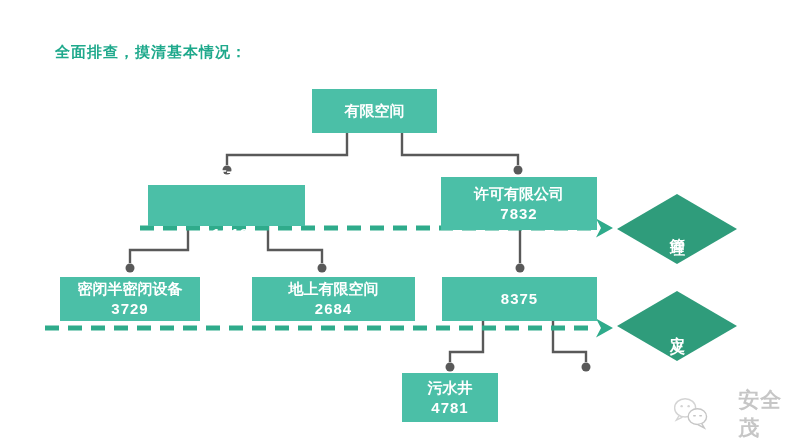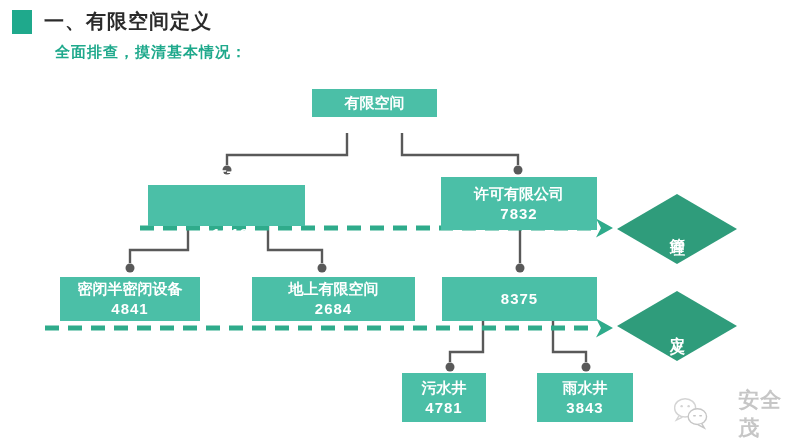--- a/index.html
+++ b/index.html
@@ -42,24 +42,20 @@
   }
   .watermark{position:absolute;left:672px;top:386px;display:flex;align-items:center;gap:24px;}
   .wm-icon{display:block;}
   .wm-text{font-size:21px;color:var(--watermark-gray);font-weight:bold;margin-left:2px;letter-spacing:1px;}
 </style>
 </head>
 <body>
 
 <div class="stage">
 
-  <div class="header">
-    <span class="bullet"></span>
-    <h1 class="page-title">一、有限空间定义</h1>
-  </div>
 
   <div class="subtitle">全面排查，摸清基本情况：</div>
 
   <svg class="connectors" width="796" height="441" viewBox="0 0 796 441">
     <g>
       <path class="gray-line" d="M347,133 L347,155 L227,155 L227,165"></path>
       <path class="gray-line" d="M402,133 L402,155 L518,155 L518,165"></path>
       <path class="gray-line" d="M188,218 L188,250 L130,250 L130,263"></path>
       <path class="gray-line" d="M268,218 L268,250 L322,250 L322,263"></path>
       <path class="gray-line" d="M520,218 L520,263"></path>
@@ -76,57 +72,53 @@
     <g>
       <line class="dash-line" x1="140" y1="228" x2="592" y2="228" stroke-dasharray="14 9"></line>
       <path class="dash-arrow" d="M596,218.5 L613,228 L596,237.5 L601,228 Z"></path>
     </g>
     <g>
       <line class="dash-line" x1="45" y1="328" x2="592" y2="328" stroke-dasharray="14 9"></line>
       <path class="dash-arrow" d="M596,318.5 L613,328 L596,337.5 L601,328 Z"></path>
     </g>
   </svg>
 
-  <div class="node" style="left:312px;top:89px;width:125px;height:28px;">
+  <div class="node" style="left:312px;top:89px;width:125px;height:44px;">
     <div>有限空间</div>
   </div>
 
   <div class="node" style="left:148px;top:185px;width:157px;height:41px;gap:37px;">
     <div>重点许可有限公司</div>
     <div class="num">11018</div>
   </div>
 
   <div class="node" style="left:441px;top:177px;width:156px;height:53px;">
     <div>许可有限公司</div>
     <div class="num">7832</div>
   </div>
 
   <div class="node" style="left:60px;top:277px;width:140px;height:44px;">
     <div>密闭半密闭设备</div>
-    <div class="num">4841</div>
+    <div class="num">3729</div>
   </div>
 
   <div class="node" style="left:252px;top:277px;width:163px;height:44px;">
     <div>地上有限空间</div>
     <div class="num">2684</div>
   </div>
 
   <div class="node" style="left:442px;top:277px;width:155px;height:44px;">
     <div class="num">8375</div>
   </div>
 
-  <div class="node" style="left:402px;top:373px;width:84px;height:49px;">
+  <div class="node" style="left:402px;top:373px;width:96px;height:49px;">
     <div>污水井</div>
     <div class="num">4781</div>
   </div>
 
-  <div class="node" style="left:537px;top:373px;width:96px;height:49px;">
-    <div>雨水井</div>
-    <div class="num">3843</div>
-  </div>
 
   <div class="diamond" style="left:617px;top:194px;width:120px;height:70px;">
     <span class="vtext">管理</span>
   </div>
 
   <div class="diamond" style="left:617px;top:291px;width:120px;height:70px;">
     <span class="vtext">定义</span>
   </div>
 
   <div class="watermark">

